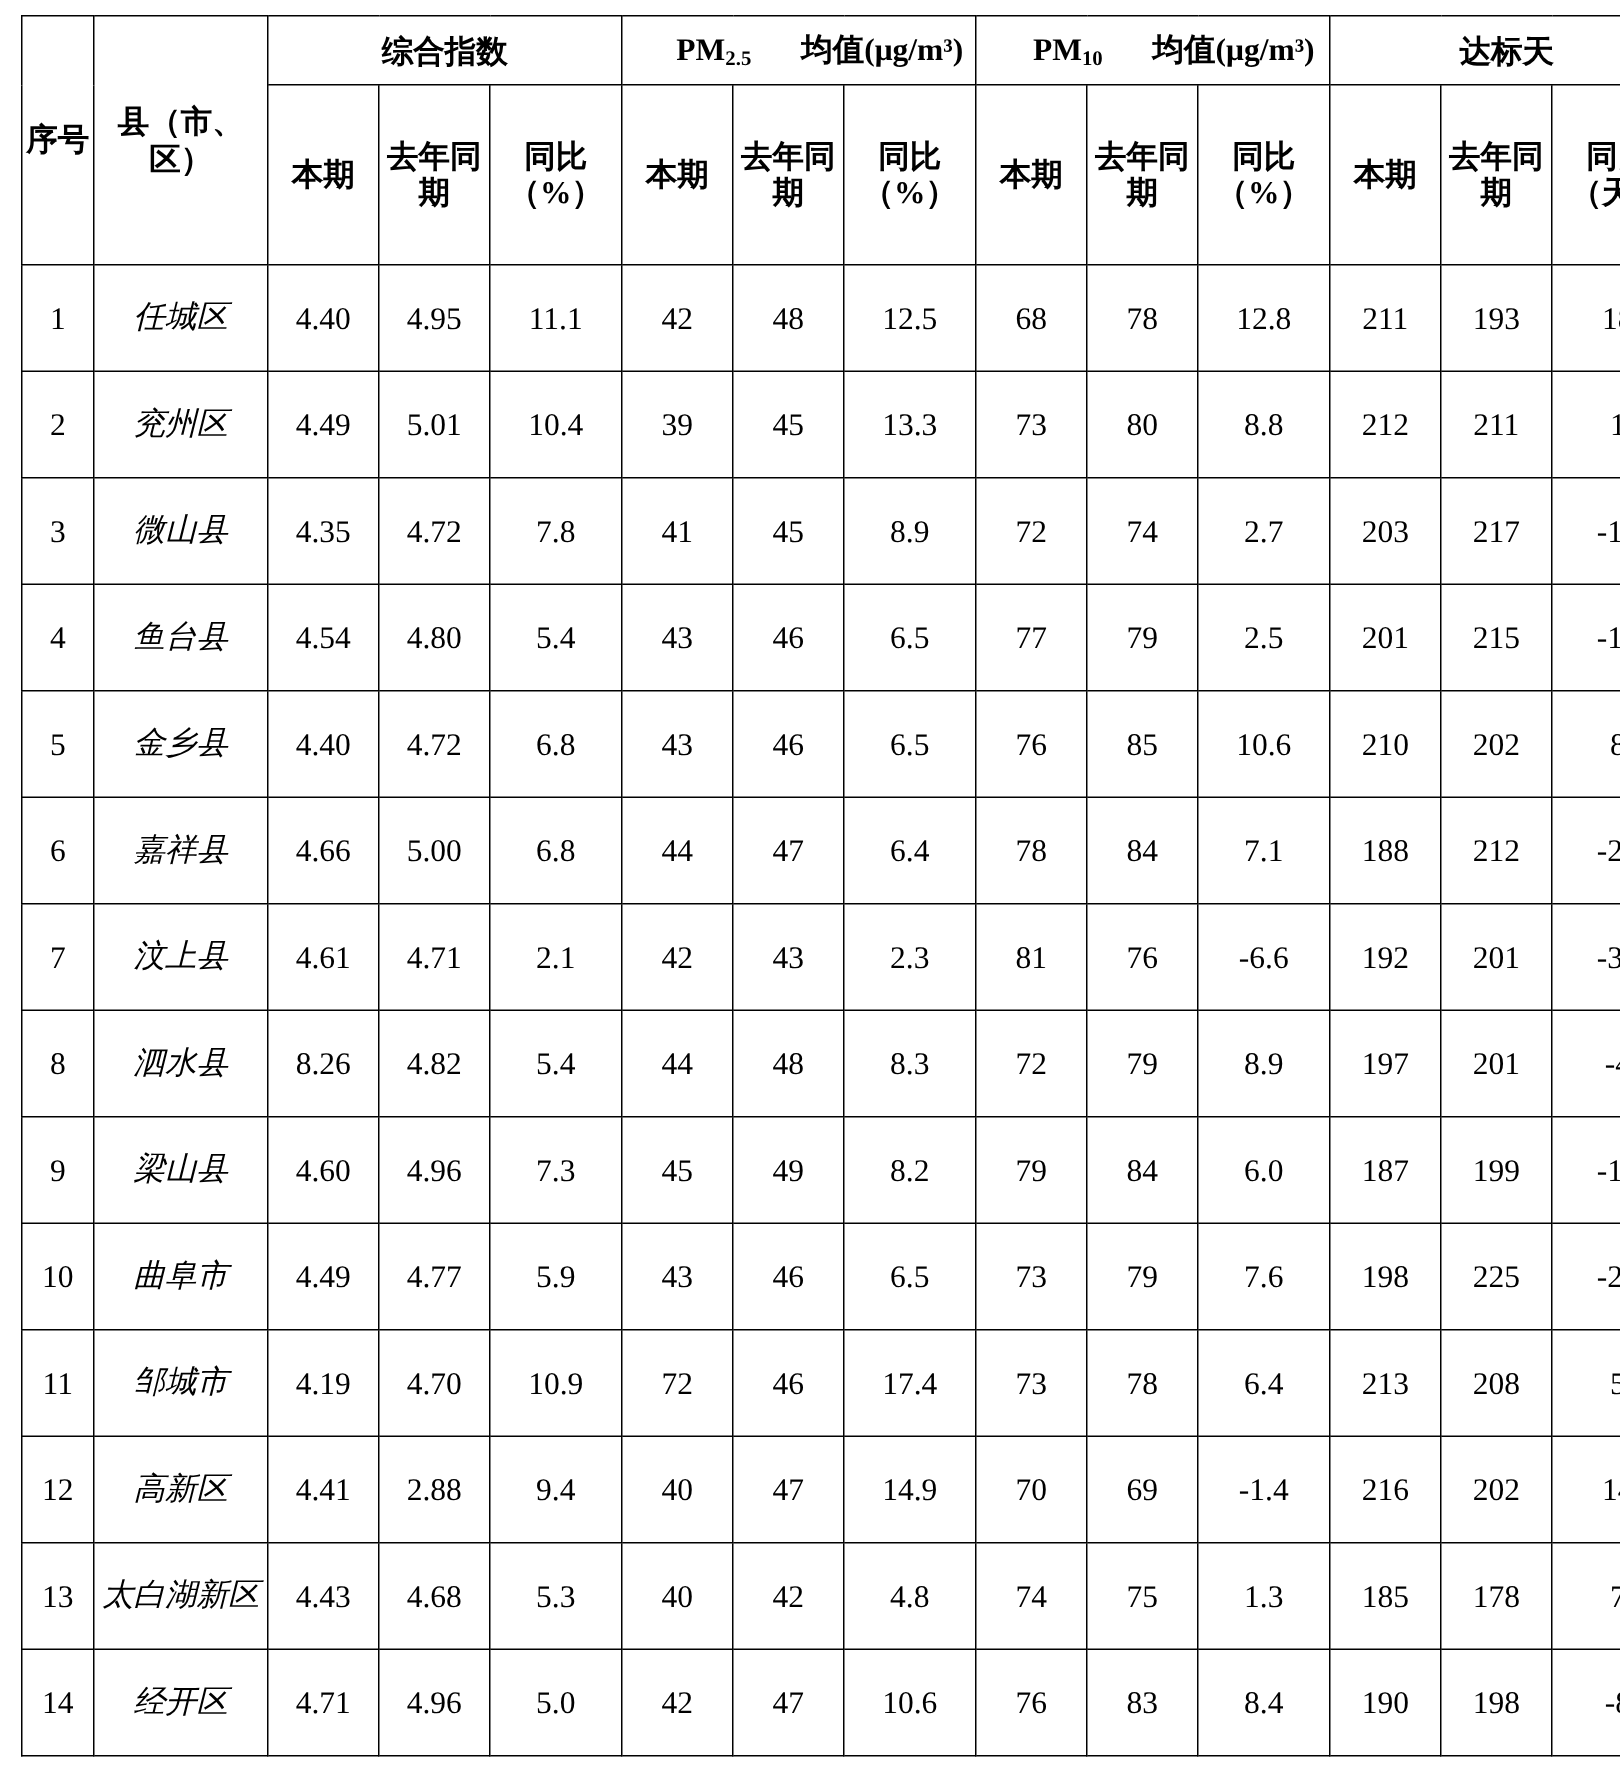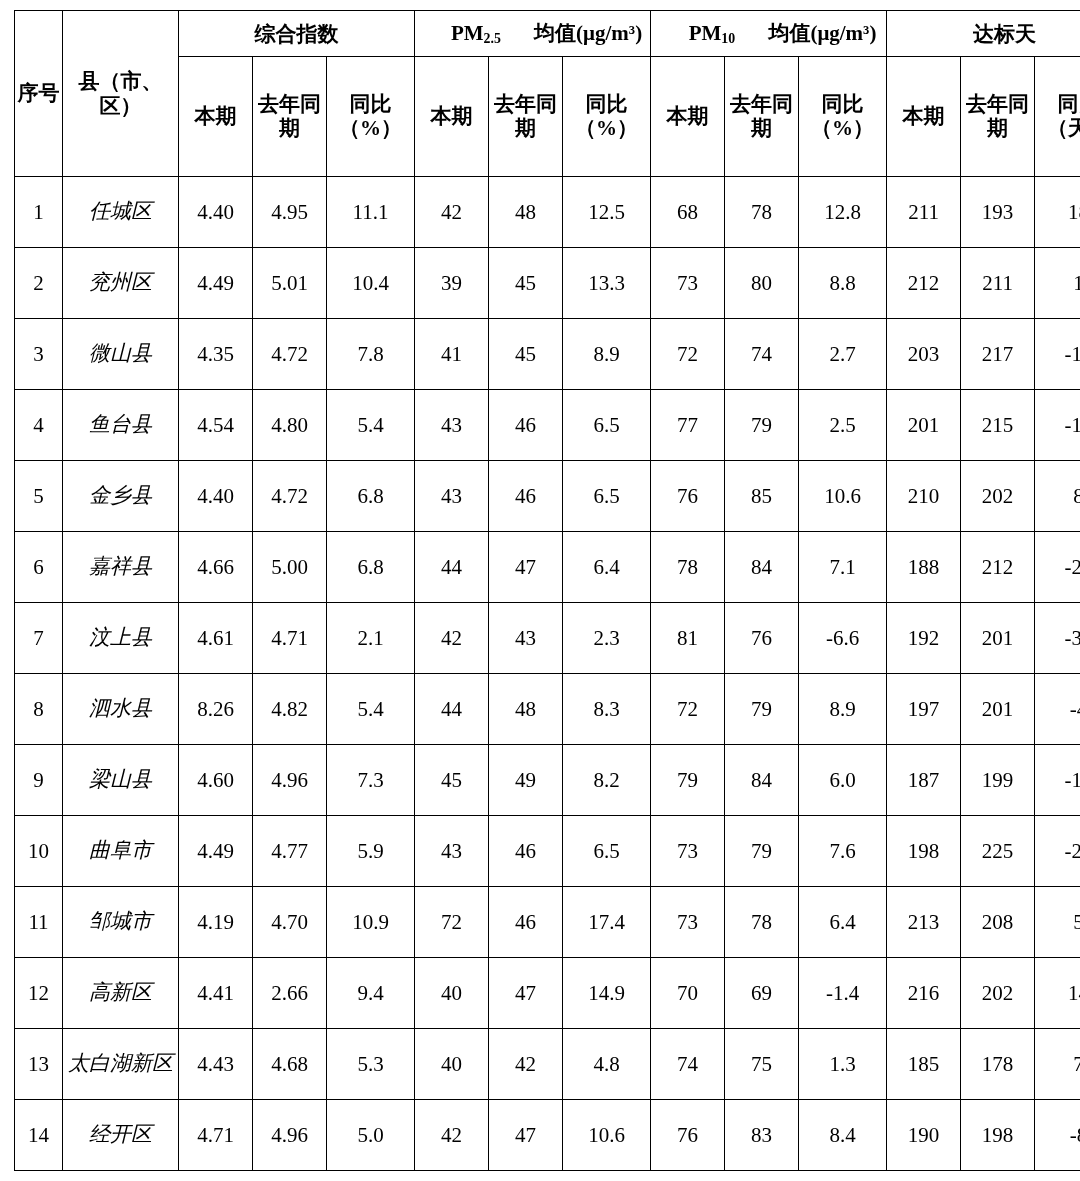--- a/index.html
+++ b/index.html
@@ -303,21 +303,21 @@
           <td>78</td>
           <td>6.4</td>
           <td>213</td>
           <td>208</td>
           <td>5</td>
         </tr>
         <tr>
           <td>12</td>
           <td class="county">高新区</td>
           <td>4.41</td>
-          <td>2.66</td>
+          <td>2.88</td>
           <td>9.4</td>
           <td>40</td>
           <td>47</td>
           <td>14.9</td>
           <td>70</td>
           <td>69</td>
           <td>-1.4</td>
           <td>216</td>
           <td>202</td>
           <td>14</td>

